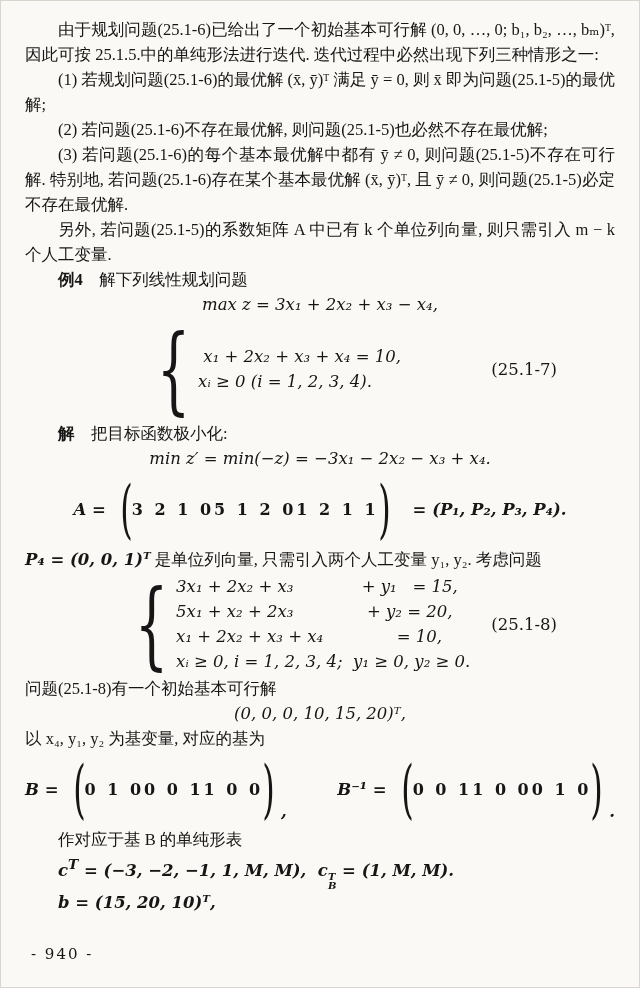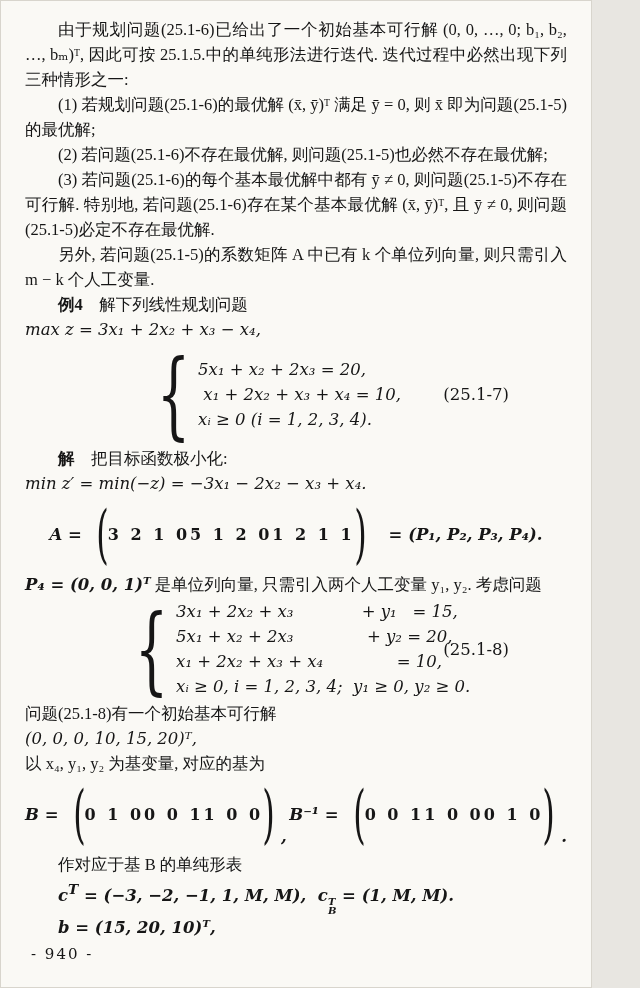--- a/index.html
+++ b/index.html
@@ -1,38 +1,38 @@
 <!DOCTYPE html>
 <html><head>
 <meta charset="utf-8">
 <style>
   html,body{margin:0;padding:0;background:#e8e6e1;}
   .page{
     position:relative;
-    width:592px;height:988px;
+    width:640px;height:988px;
     background:#faf9f5;
     box-sizing:border-box;
     padding:16px 24px 0 24px;
     overflow:hidden;
     color:#161616;
     font-family:"Liberation Serif","DejaVu Serif",serif;
     border:1px solid #d8d5cd;
   }
   .body{
     font-size:16.5px;line-height:25px;
     text-align:justify;margin:0;
   }
   .ind{text-indent:2em;}
   .bold{font-weight:bold;}
   .math, .eq{
     font-style:italic;
     font-family:"DejaVu Serif","DejaVu Sans",serif;
   }
   .eq{font-size:16.5px;line-height:25px;white-space:pre;}
-  .eqc{text-align:left;}
+  .eqc{text-align:center;}
   .eqline{margin:0;}
   
   .system{
     position:relative;
     display:flex;align-items:center;
     margin:2px 0 2px 118px;
   }
   .brace{
     display:inline-block;
     font-size:96px;line-height:100px;
@@ -100,21 +100,20 @@
 
   <p class="body ind">另外, 若问题(25.1-5)的系数矩阵 A 中已有 k 个单位列向量, 则只需引入 m − k 个人工变量.</p>
 
   <p class="body ind"><span class="bold">例4</span>　<span>解下列线性规划问题</span></p>
 
   <div class="eq eqc eqline">max z = 3x₁ + 2x₂ + x₃ − x₄,</div>
 
   <div class="system">
     <span class="brace">{</span>
     <div class="sysrows">
-      <div class="eq">5x₁ + x₂ + 2x₃ = 20,</div>
       <div class="eq"> x₁ + 2x₂ + x₃ + x₄ = 10,</div>
       <div class="eq">xᵢ ≥ 0 (i = 1, 2, 3, 4).</div>
     </div>
     <span class="eqlabel">(25.1-7)</span>
   </div>
 
   <p class="body ind"><span class="bold">解</span>　<span>把目标函数极小化:</span></p>
 
   <div class="eq eqc eqline">min z′ = min(−z) = −3x₁ − 2x₂ − x₃ + x₄.</div>
 

